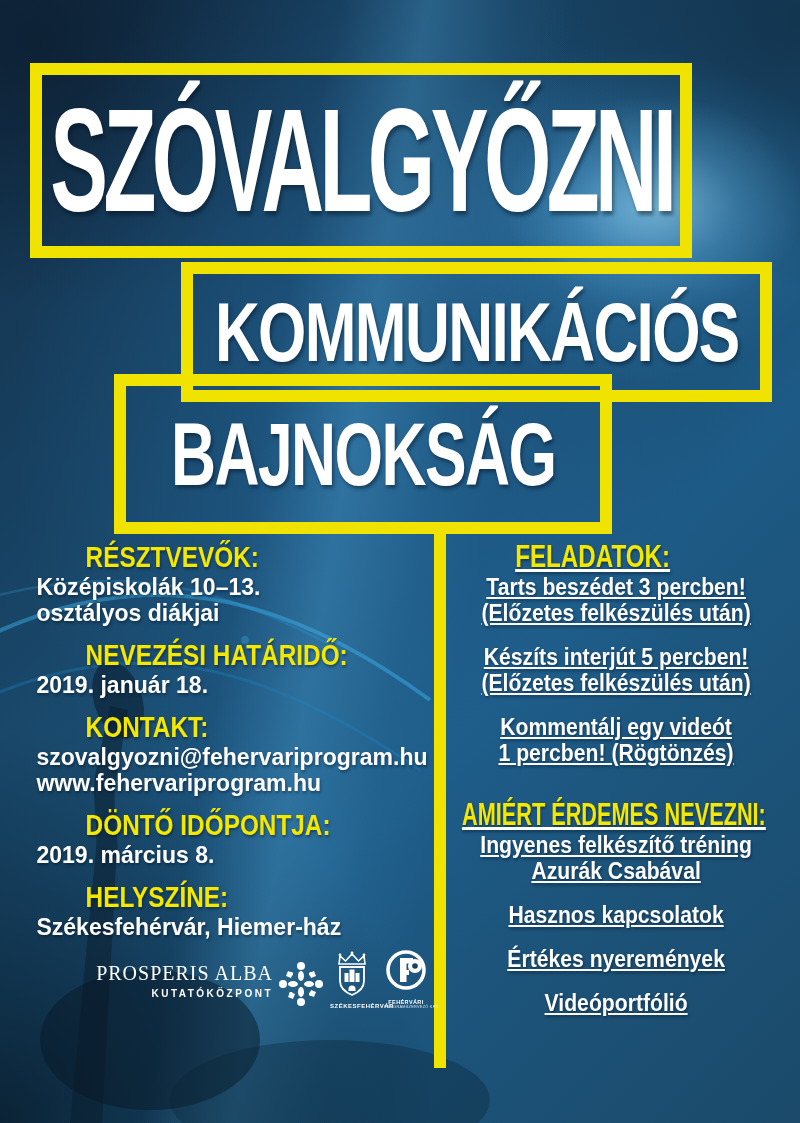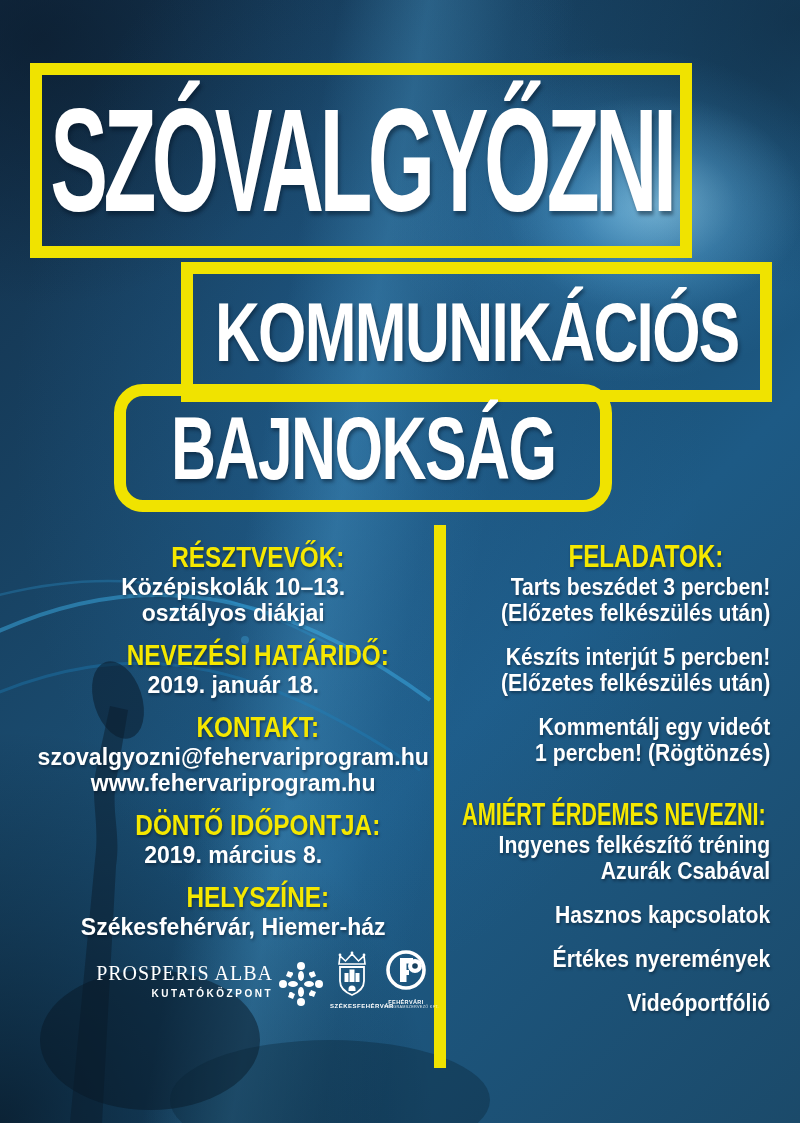--- a/index.html
+++ b/index.html
@@ -15,31 +15,31 @@
       radial-gradient(ellipse 620px 560px at 0px 1123px, rgba(4,14,24,.72), rgba(4,14,24,0) 70%),
       radial-gradient(ellipse 420px 380px at 40px 40px, rgba(8,20,34,.55), rgba(8,20,34,0) 70%),
       radial-gradient(ellipse 420px 420px at 800px 20px, rgba(10,26,42,.45), rgba(10,26,42,0) 65%),
       linear-gradient(135deg,#132f49 0%,#1a4c70 45%,#1d5a85 62%,#1b4a6a 100%);
   }
   .bg-art{position:absolute;inset:0;z-index:1;}
   
   .box{position:absolute;border:12px solid #f0e300;z-index:2;display:flex;align-items:center;justify-content:center;box-sizing:border-box;}
   .box1{left:30px;top:63px;width:662px;height:195px;}
   .box2{left:181px;top:262px;width:591px;height:140px;}
-  .box3{left:114px;top:384px;width:498px;height:128px;border-radius:29px;}
+  .box3{left:114px;top:374px;width:498px;height:160px;}
   .title-txt{color:#fff;font-weight:bold;white-space:nowrap;text-shadow:2px 3px 4px rgba(0,15,30,.45);}
   .t1{font-size:114px;letter-spacing:-6px;transform:scale(.76,1.28);}
   .t2{font-size:74px;letter-spacing:-2px;transform:scale(.84,1.12);}
   .t3{font-size:78px;letter-spacing:-2px;transform:scale(.80,1.15);}
   
   .divider{position:absolute;left:434px;top:525px;width:12px;height:543px;background:#f0e300;z-index:2;}
   
   .col{position:absolute;z-index:3;color:#fff;}
-  .col-left{left:20px;top:540px;width:410px;text-align:center;}
-  .col-right{left:462px;top:540px;width:335px;text-align:right;}
+  .col-left{left:20px;top:540px;width:410px;text-align:left;}
+  .col-right{left:462px;top:540px;width:335px;text-align:center;text-decoration:underline;}
   .h{color:#f5e800;font-weight:bold;font-size:29px;line-height:34px;white-space:nowrap;
      transform:scaleX(.84);text-shadow:1px 2px 3px rgba(0,15,30,.45);}
   .col-left .h{transform-origin:100% 50%;}
   .col-right .h{transform-origin:0 50%;font-size:31px;transform:scaleX(.78);}
   .h--wide{transform:scaleX(.70) !important;}
   .b{font-weight:bold;font-size:24px;line-height:26px;white-space:nowrap;
      transform:scaleX(.96);text-shadow:1px 2px 3px rgba(0,15,30,.45);}
   .col-left .b{transform-origin:100% 50%;}
   .col-right .b{transform-origin:0 50%;font-size:23px;transform:scaleX(.92);}
   .mt-sm{margin-top:12px;}

